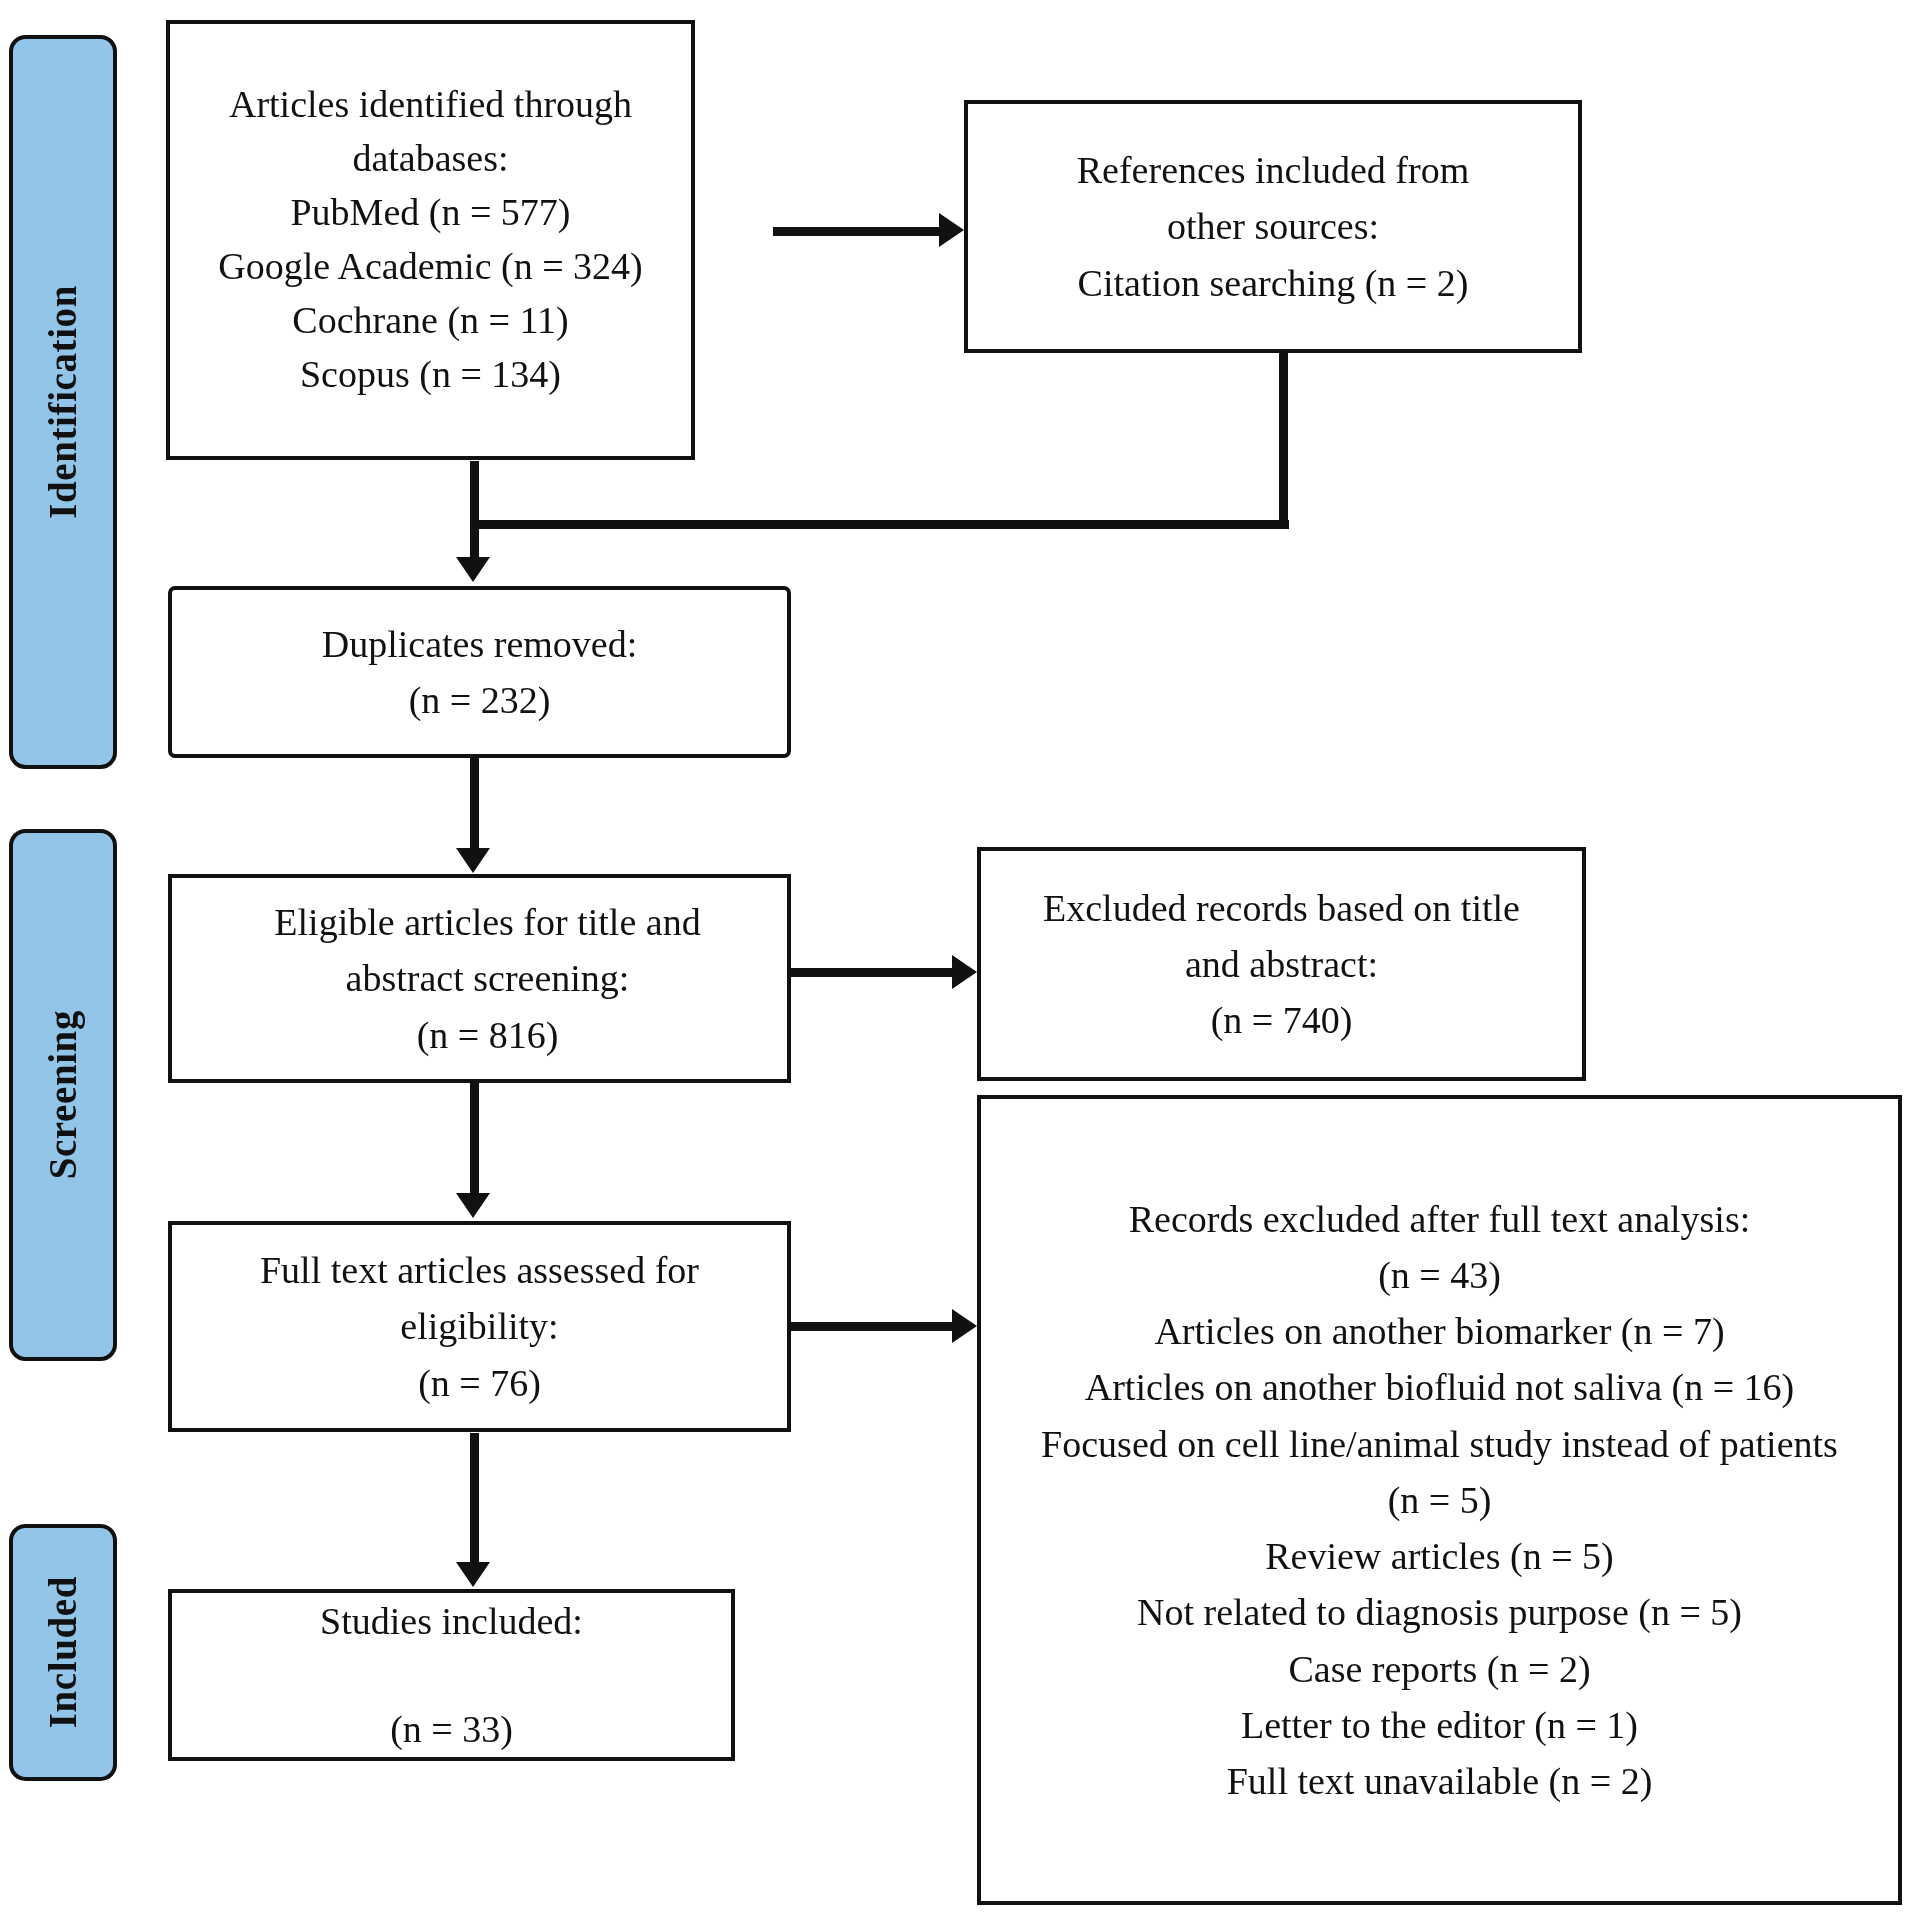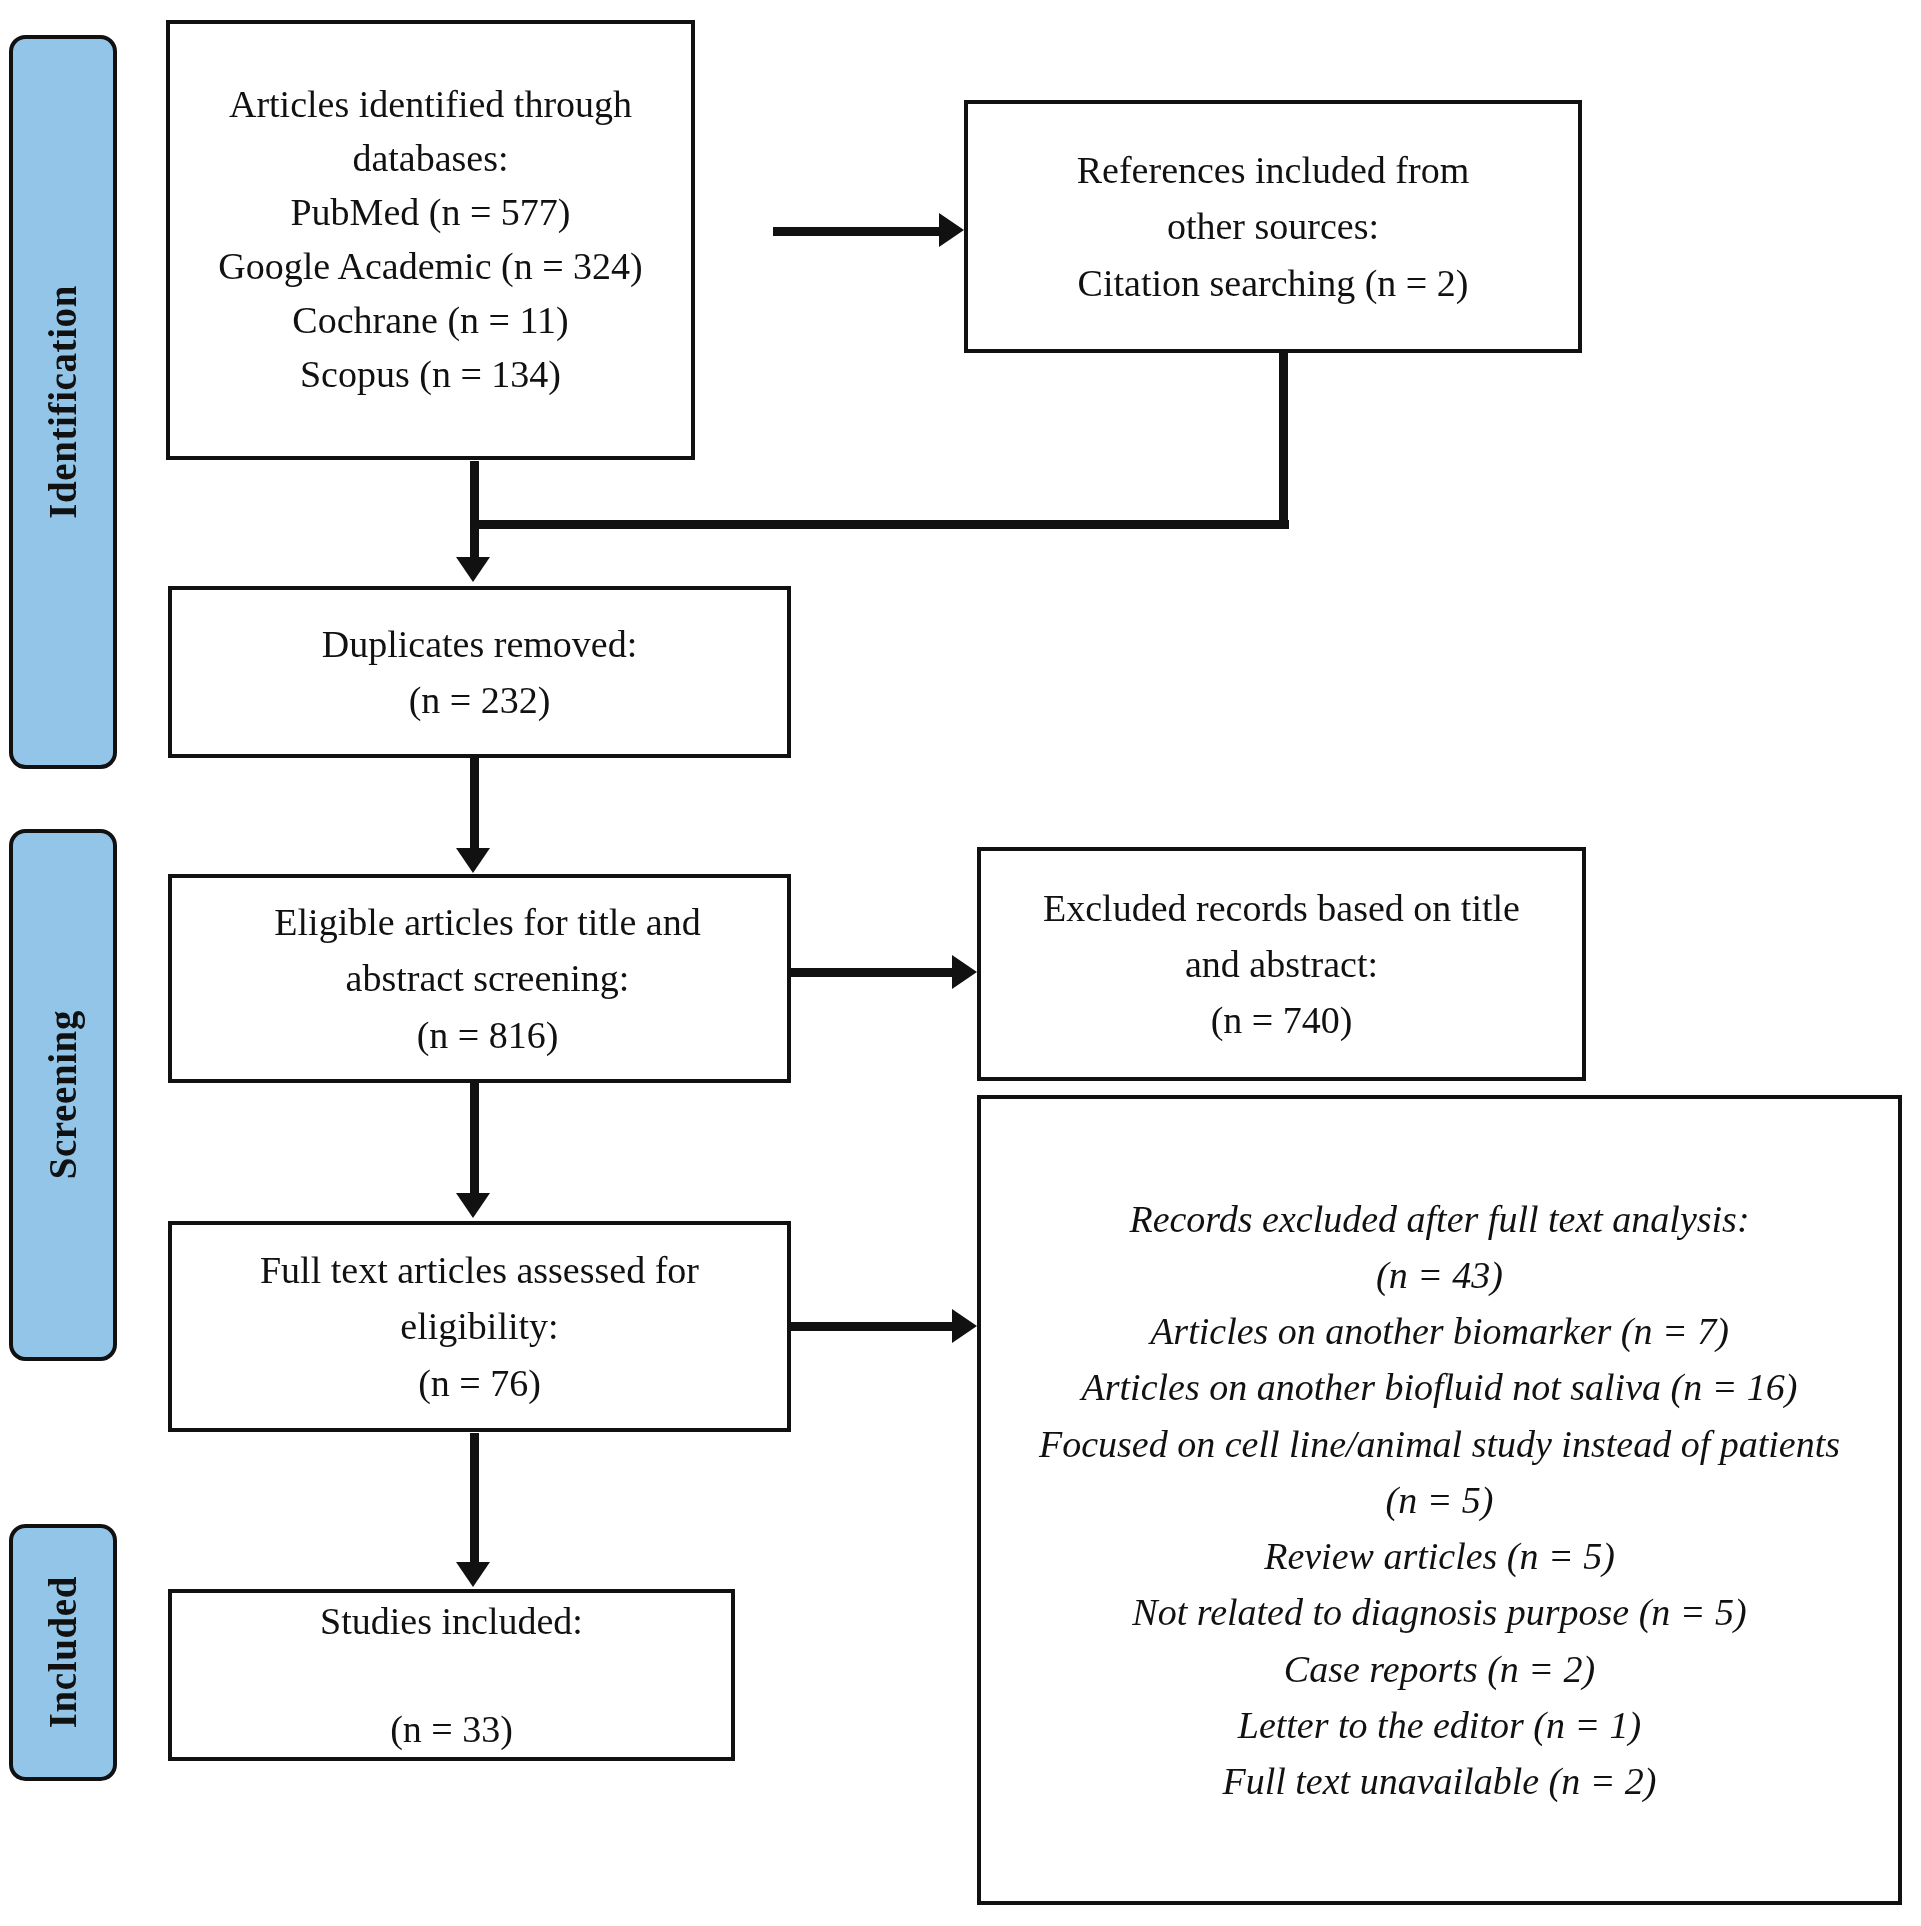--- a/index.html
+++ b/index.html
@@ -119,21 +119,21 @@
 
   <div class="conn conn-h" style="left:773px; top:227px; width:166px;"></div>
   <div class="arrow-right" style="left:939px; top:213px;"></div>
 
   <div class="conn conn-v" style="left:1279px; top:353px; height:176px;"></div>
   <div class="conn conn-h" style="left:470px; top:520px; width:819px;"></div>
   <div class="conn conn-v" style="left:470px; top:461px; height:68px;"></div>
   <div class="conn conn-v" style="left:470px; top:520px; height:39px;"></div>
   <div class="arrow-down" style="left:456px; top:557px;"></div>
 
-  <div class="box" style="left:168px; top:586px; width:623px; height:172px;">
+  <div class="box" style="left:168px; top:586px; width:623px; height:172px;border-radius:7px;">
     <div class="line">Duplicates removed:</div>
     <div class="line">(n = 232)</div>
   </div>
 
   <div class="conn conn-v" style="left:470px; top:758px; height:92px;"></div>
   <div class="arrow-down" style="left:456px; top:848px;"></div>
 
   <div class="box" style="left:168px; top:874px; width:623px; height:209px;padding-left:16px;">
     <div class="line">Eligible articles for title and</div>
     <div class="line">abstract screening:</div>
@@ -151,21 +151,21 @@
 
   <div class="conn conn-v" style="left:470px; top:1083px; height:113px;"></div>
   <div class="arrow-down" style="left:456px; top:1193px;"></div>
 
   <div class="box" style="left:168px; top:1221px; width:623px; height:211px;">
     <div class="line">Full text articles assessed for</div>
     <div class="line">eligibility:</div>
     <div class="line">(n = 76)</div>
   </div>
 
-  <div class="box" style="left:977px; top:1095px; width:925px; height:810px;font-style:italic;">
+  <div class="box" style="left:977px; top:1095px; width:925px; height:810px;">
     <div class="line">Records excluded after full text analysis:</div>
     <div class="line">(n = 43)</div>
     <div class="line">Articles on another biomarker (n = 7)</div>
     <div class="line">Articles on another biofluid not saliva (n = 16)</div>
     <div class="line">Focused on cell line/animal study instead of patients</div>
     <div class="line">(n = 5)</div>
     <div class="line">Review articles (n = 5)</div>
     <div class="line">Not related to diagnosis purpose (n = 5)</div>
     <div class="line">Case reports (n = 2)</div>
     <div class="line">Letter to the editor (n = 1)</div>

